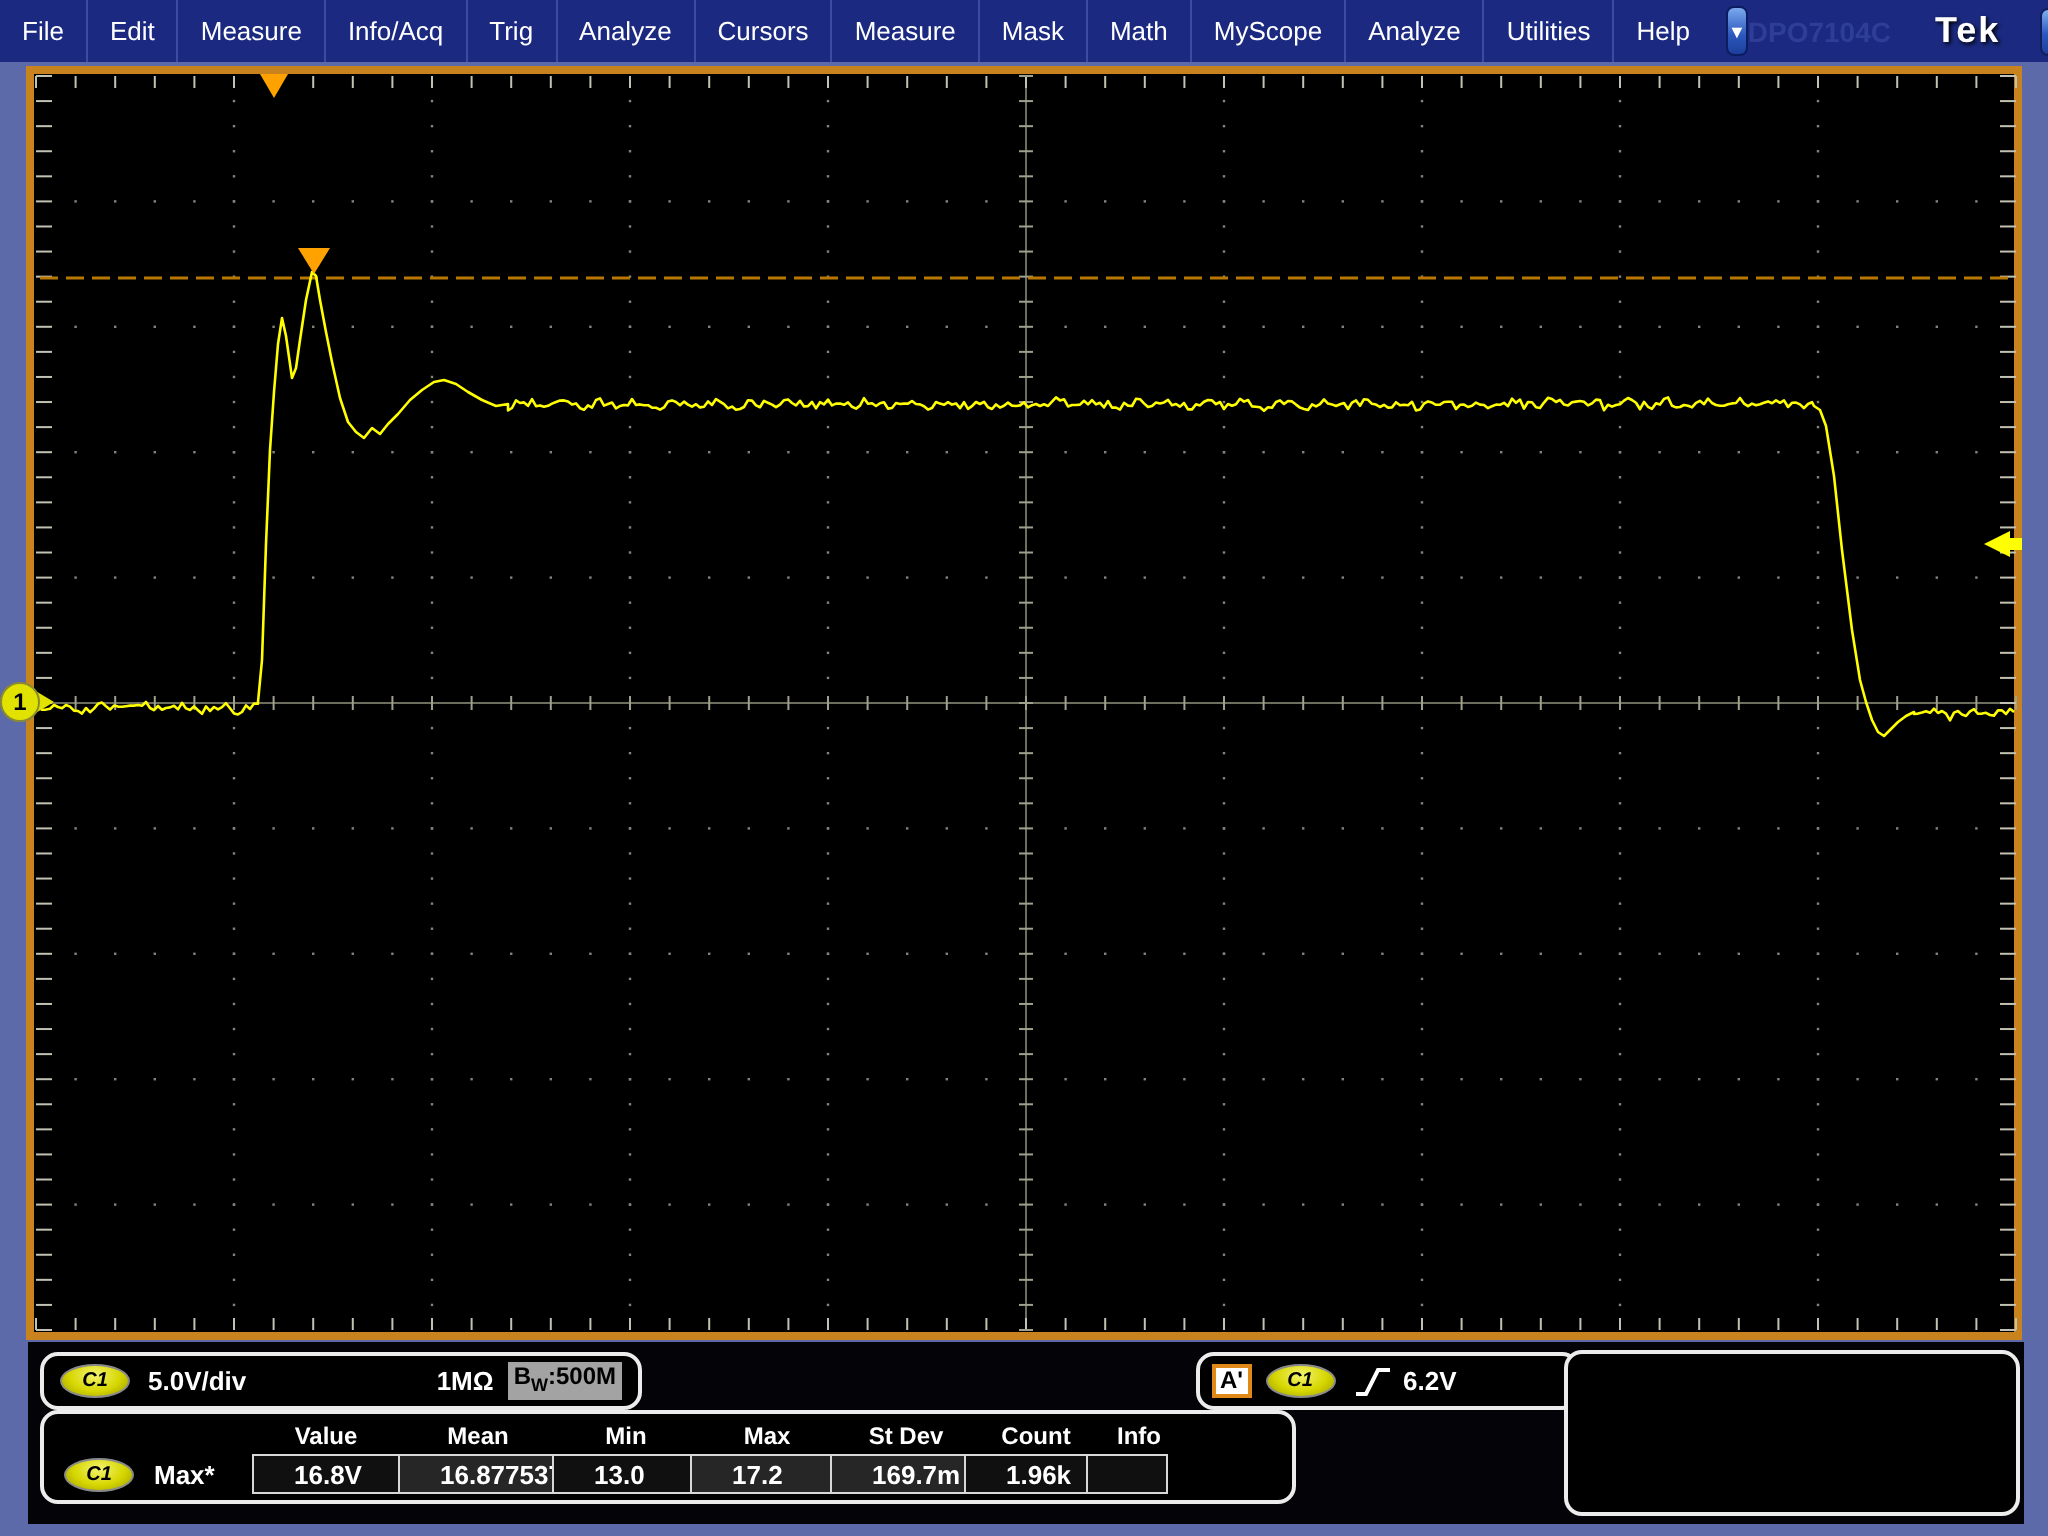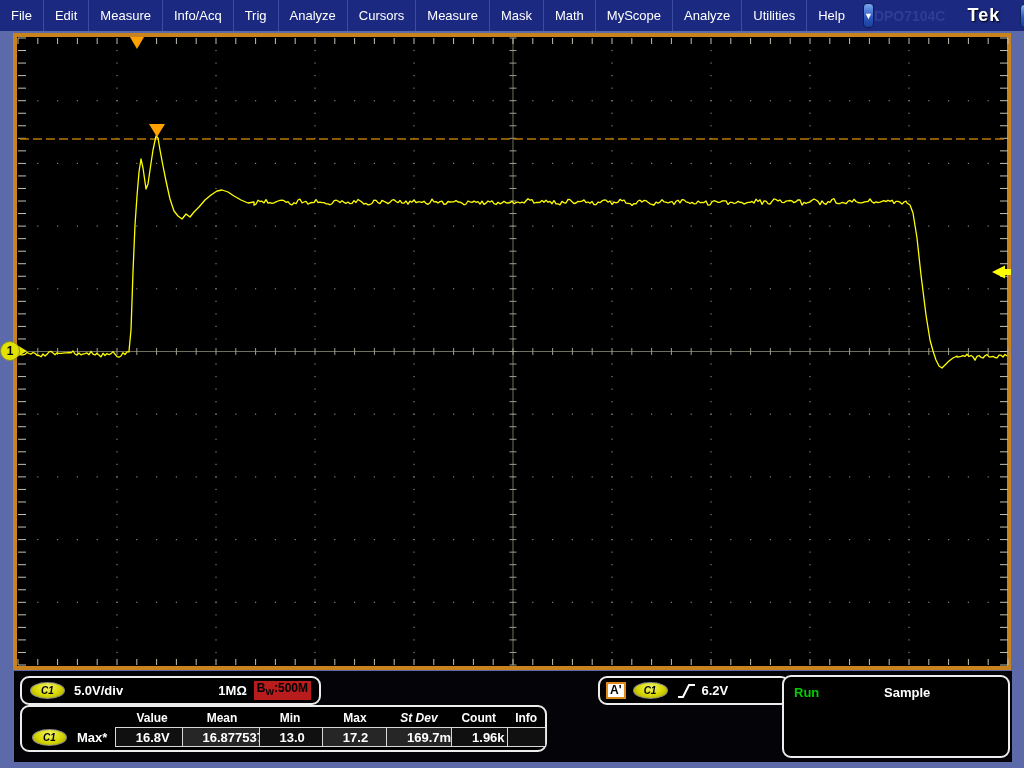--- a/index.html
+++ b/index.html
@@ -44,49 +44,49 @@
   }
   .badge{
     min-width:33px;height:15px;border-radius:50%;
     background:radial-gradient(ellipse at 50% 30%, #f4f470 0%, #d6d600 55%, #9a9a00 100%);
     border:1px solid #8a8a8a;color:#000;font-size:10px;font-weight:bold;
     display:flex;align-items:center;justify-content:center;font-style:italic;
   }
   .ch-box{left:6px;top:5px;width:281px;height:25px;padding:0 8px;}
   .ch-box .scale{margin-left:9px;}
   .ch-box .term{margin-left:auto;}
-  .bw-chip{background:#b91c1c;color:#000;font-size:12px;font-weight:bold;
+  .bw-chip{background:#a3a3a3;color:#000;font-size:12px;font-weight:bold;
     padding:0 3px;margin-left:7px;line-height:15px;}
   .bw-chip sub{font-size:9px;}
   .trig-box{left:584px;top:5px;width:176px;height:25px;padding:0 6px;}
   .aprime{background:#fff;color:#000;border:2px solid #e08818;font-size:12px;
     font-weight:bold;padding:0 2px;line-height:13px;}
   .trig-box .badge{margin-left:7px;}
   .slope-icon{margin-left:8px;}
   .trig-box .level{margin-left:5px;}
   .acq-box{left:768px;top:4px;width:228px;height:83px;
     display:block;padding:5px 10px;box-sizing:border-box;}
   .acq-row{display:flex;height:20px;align-items:center;}
   .acq-row .w90{width:90px;}
   .acq-row .mla{margin-left:auto;}
   .run-state{color:#00cc00;}
-  .meas-box{left:6px;top:34px;width:527px;height:47px;display:block;padding:2px 0 0 4px;box-sizing:border-box;}
+  .meas-box{left:6px;top:34px;width:628px;height:47px;display:block;padding:2px 0 0 4px;box-sizing:border-box;}
   .meas-head{display:flex;font-size:12px;font-weight:bold;height:17px;align-items:center;}
   .meas-head .spacer{width:100px;}
   .mh{text-align:center;}
   .meas-row{display:flex;align-items:center;height:22px;}
   .mlabel{width:100px;display:flex;align-items:center;padding-left:6px;box-sizing:border-box;}
   .mlabel .mname{margin-left:10px;}
   .cell{height:20px;border:1px solid #d8d8d8;margin-right:-1px;background:#101010;
     display:flex;align-items:center;padding-left:20px;box-sizing:border-box;font-size:13px;}
   .cell.alt{background:#262626;}
   .c0{width:74px;}.c1{width:78px;}.c2{width:70px;}.c3{width:71px;}
   .c4{width:68px;}.c5{width:62px;}.c6{width:41px;}
   .mh.c0{width:74px;}.mh.c1{width:78px;}.mh.c2{width:70px;}.mh.c3{width:71px;}
-  .mh.c4{width:68px;font-style:italic;}.mh.c5{width:62px;}.mh.c6{width:41px;}
+  .mh.c4{width:68px;}.mh.c5{width:62px;}.mh.c6{width:41px;}
 </style>
 </head>
 <body>
 
 <div class="menubar">
   <div class="menu-item">File</div>
   <div class="menu-item">Edit</div>
   <div class="menu-item">Measure</div>
   <div class="menu-item">Info/Acq</div>
   <div class="menu-item">Trig</div>
@@ -1233,24 +1233,20 @@
   <div class="rbox trig-box">
     <span class="aprime">A'</span>
     <div class="badge">C1</div>
     <svg class="slope-icon" width="21" height="18">
       <polyline points="2,15 7,15 13,3 19,3" fill="none" stroke="#ffffff" stroke-width="2"></polyline>
     </svg>
     <span class="level">6.2V</span>
   </div>
 
   <div class="rbox acq-box">
-    <div class="acq-row">
-      <span class="w90 run-state">Run</span>
-      <span>Sample</span>
-    </div>
   </div>
 
   <div class="rbox meas-box">
     <div class="meas-head">
       <span class="spacer"></span>
       <span class="mh c0">Value</span>
       <span class="mh c1">Mean</span>
       <span class="mh c2">Min</span>
       <span class="mh c3">Max</span>
       <span class="mh c4">St Dev</span>

